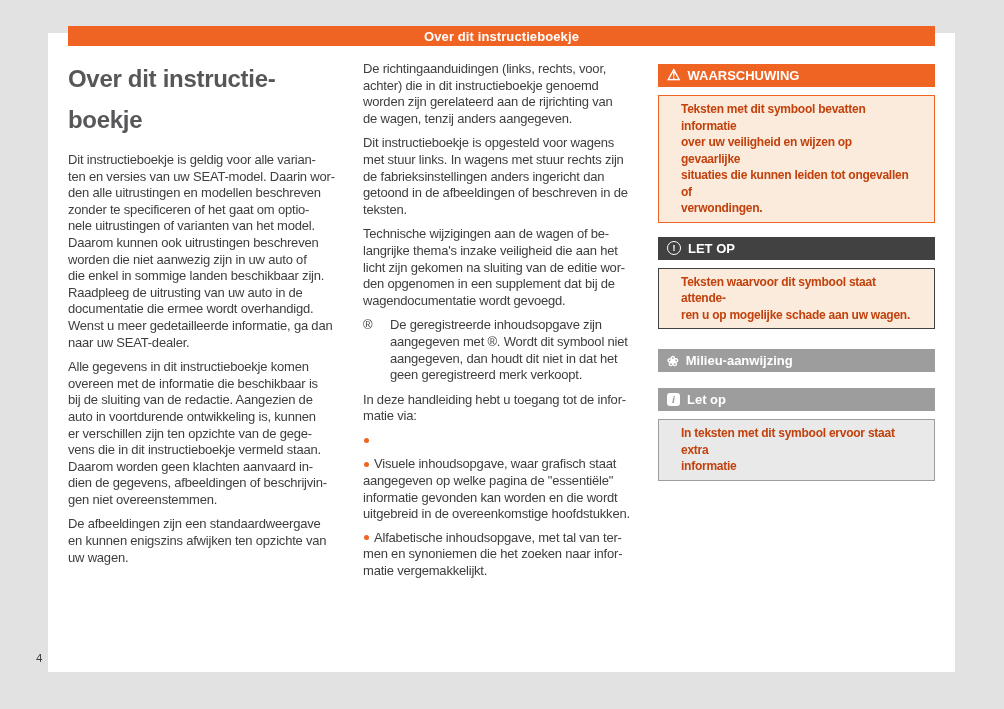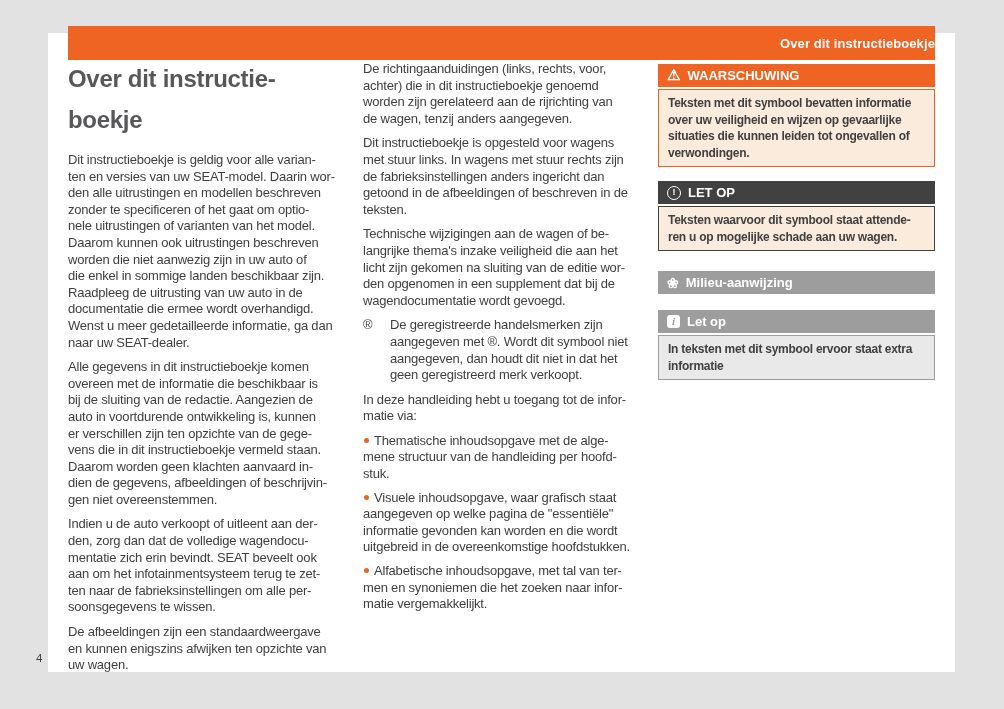--- a/index.html
+++ b/index.html
@@ -11,25 +11,25 @@
     position:relative;
     overflow:hidden;
   }
   .page {
     position:absolute; left:48px; top:33px;
     width:907px; height:639px;
     background:#ffffff;
   }
   .header-bar {
     position:absolute; left:68px; top:26px;
-    width:867px; height:34px;
+    width:867px; height:20px;
     background:#ef6323;
     color:#ffffff;
     font-size:13px; font-weight:bold;
-    display:flex; align-items:center; justify-content:flex-end;
+    display:flex; align-items:center; justify-content:center;
     letter-spacing:0.1px;
   }
   .page-number {
     position:absolute; left:36px; top:652px;
     font-size:11.5px; color:#3e3e3e;
   }
   .col { position:absolute; }
   .col-left  { left:68px;  top:58px; width:292px; }
   .col-mid   { left:363px; top:61px; width:292px; }
   .col-right { left:658px; top:64px; width:277px; }
@@ -63,27 +63,27 @@
   .nb3 { margin-bottom:16px; }
   .notice-head {
     height:23px; display:flex; align-items:center; gap:7px;
     padding:0 9px; color:#ffffff; font-size:13px; font-weight:bold;
     box-sizing:border-box;
   }
   .head-orange { background:#ef6323; }
   .head-dark   { background:#414141; }
   .head-gray   { background:#9d9d9d; }
   .notice-body {
-    margin-top:2px;
-    padding:5px 9px;
+    margin-top:8px;
+    padding:5px 22px;
     font-size:12px; font-weight:bold; line-height:16.5px;
     letter-spacing:-0.25px;
     white-space:pre-line;
     box-sizing:border-box;
-    color:#404040;
+    color:#c2410c;
   }
   .body-cream { background:#fbebdc; }
   .body-white { background:#ffffff; }
   .body-gray  { background:#e9e9e9; }
   .border-orange { border:1px solid #ef6323; }
   .border-dark   { border:1px solid #414141; }
   .border-gray   { border:1px solid #9d9d9d; }
 
   .icon-tri { font-size:15px; line-height:1; transform:translateY(-1px); }
   .icon-circ {
@@ -130,26 +130,20 @@
 naar uw SEAT-dealer.</p>
   <p class="para">Alle gegevens in dit instructieboekje komen
 overeen met de informatie die beschikbaar is
 bij de sluiting van de redactie. Aangezien de
 auto in voortdurende ontwikkeling is, kunnen
 er verschillen zijn ten opzichte van de gege-
 vens die in dit instructieboekje vermeld staan.
 Daarom worden geen klachten aanvaard in-
 dien de gegevens, afbeeldingen of beschrijvin-
 gen niet overeenstemmen.</p>
-  <p class="para">Indien u de auto verkoopt of uitleent aan der-
-den, zorg dan dat de volledige wagendocu-
-mentatie zich erin bevindt. SEAT beveelt ook
-aan om het infotainmentsysteem terug te zet-
-ten naar de fabrieksinstellingen om alle per-
-soonsgegevens te wissen.</p>
   <p class="para"><span>De </span><span class="b">afbeeldingen</span><span> zijn een standaardweergave
 en kunnen enigszins afwijken ten opzichte van
 uw wagen.</span></p>
 </div>
 
 <div class="col col-mid">
   <p class="para"><span>De </span><span class="b">richtingaanduidingen</span><span> (links, rechts, voor,
 achter) die in dit instructieboekje genoemd
 worden zijn gerelateerd aan de rijrichting van
 de wagen, tenzij anders aangegeven.</span></p>
@@ -158,30 +152,28 @@
 de fabrieksinstellingen anders ingericht dan
 getoond in de afbeeldingen of beschreven in de
 teksten.</span></p>
   <p class="para">Technische wijzigingen aan de wagen of be-
 langrijke thema's inzake veiligheid die aan het
 licht zijn gekomen na sluiting van de editie wor-
 den opgenomen in een supplement dat bij de
 wagendocumentatie wordt gevoegd.</p>
   <div class="tm-item">
     <span class="tm-sym">®</span>
-    <p class="para tm-text"><span>De </span><span class="b">geregistreerde handelsmerken</span><span> zijn
+    <p class="para tm-text"><span>De </span><span class="b">geregistreerde inhoudsopgave</span><span> zijn
 aangegeven met ®. Wordt dit symbool niet
 aangegeven, dan houdt dit niet in dat het
 geen geregistreerd merk verkoopt.</span></p>
   </div>
   <p class="para">In deze handleiding hebt u toegang tot de infor-
 matie via:</p>
-  <p class="para bullet-para"><span class="dot"></span><span>Thematische inhoudsopgave met de alge-
-mene structuur van de handleiding per hoofd-
-stuk.</span></p>
+  <p class="para bullet-para"><span class="dot"></span></p>
   <p class="para bullet-para"><span class="dot"></span><span>Visuele inhoudsopgave, waar grafisch staat
 aangegeven op welke pagina de "essentiële"
 informatie gevonden kan worden en die wordt
 uitgebreid in de overeenkomstige hoofdstukken.</span></p>
   <p class="para bullet-para"><span class="dot"></span><span>Alfabetische inhoudsopgave, met tal van ter-
 men en synoniemen die het zoeken naar infor-
 matie vergemakkelijkt.</span></p>
 </div>
 
 <div class="col col-right">

